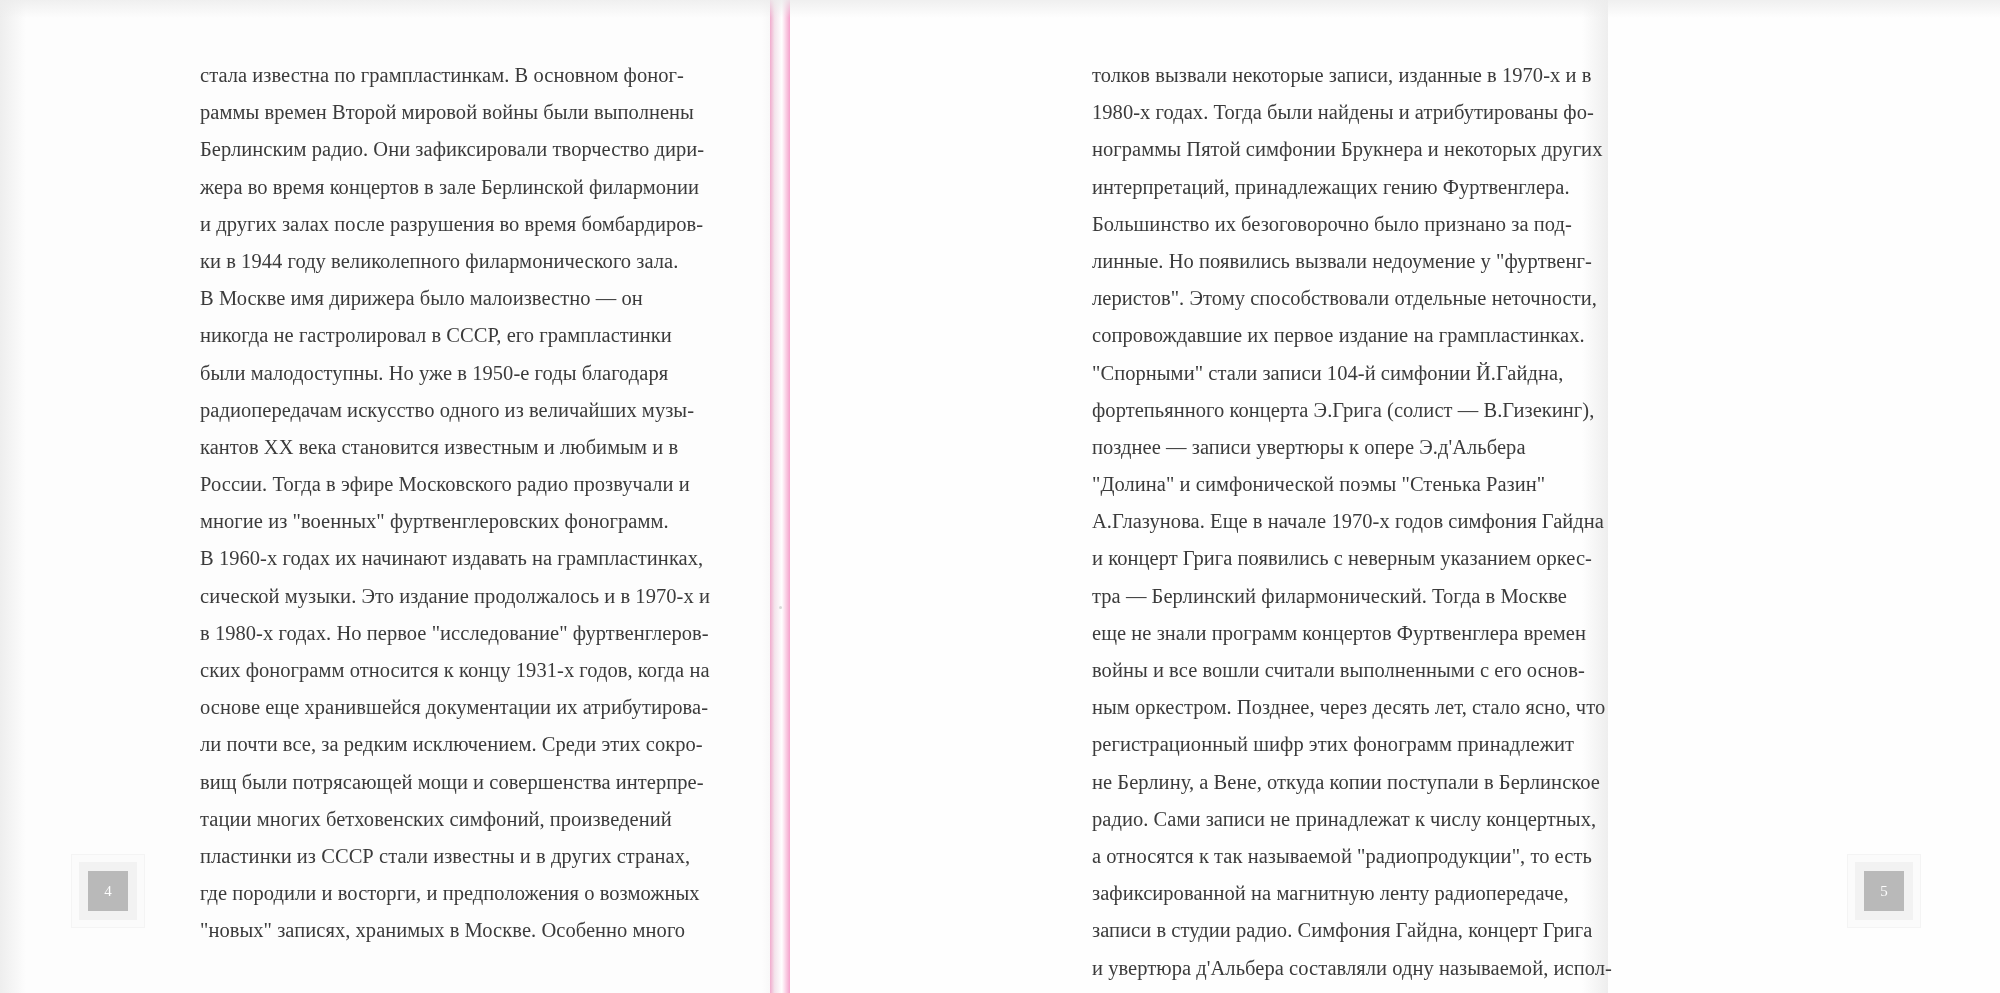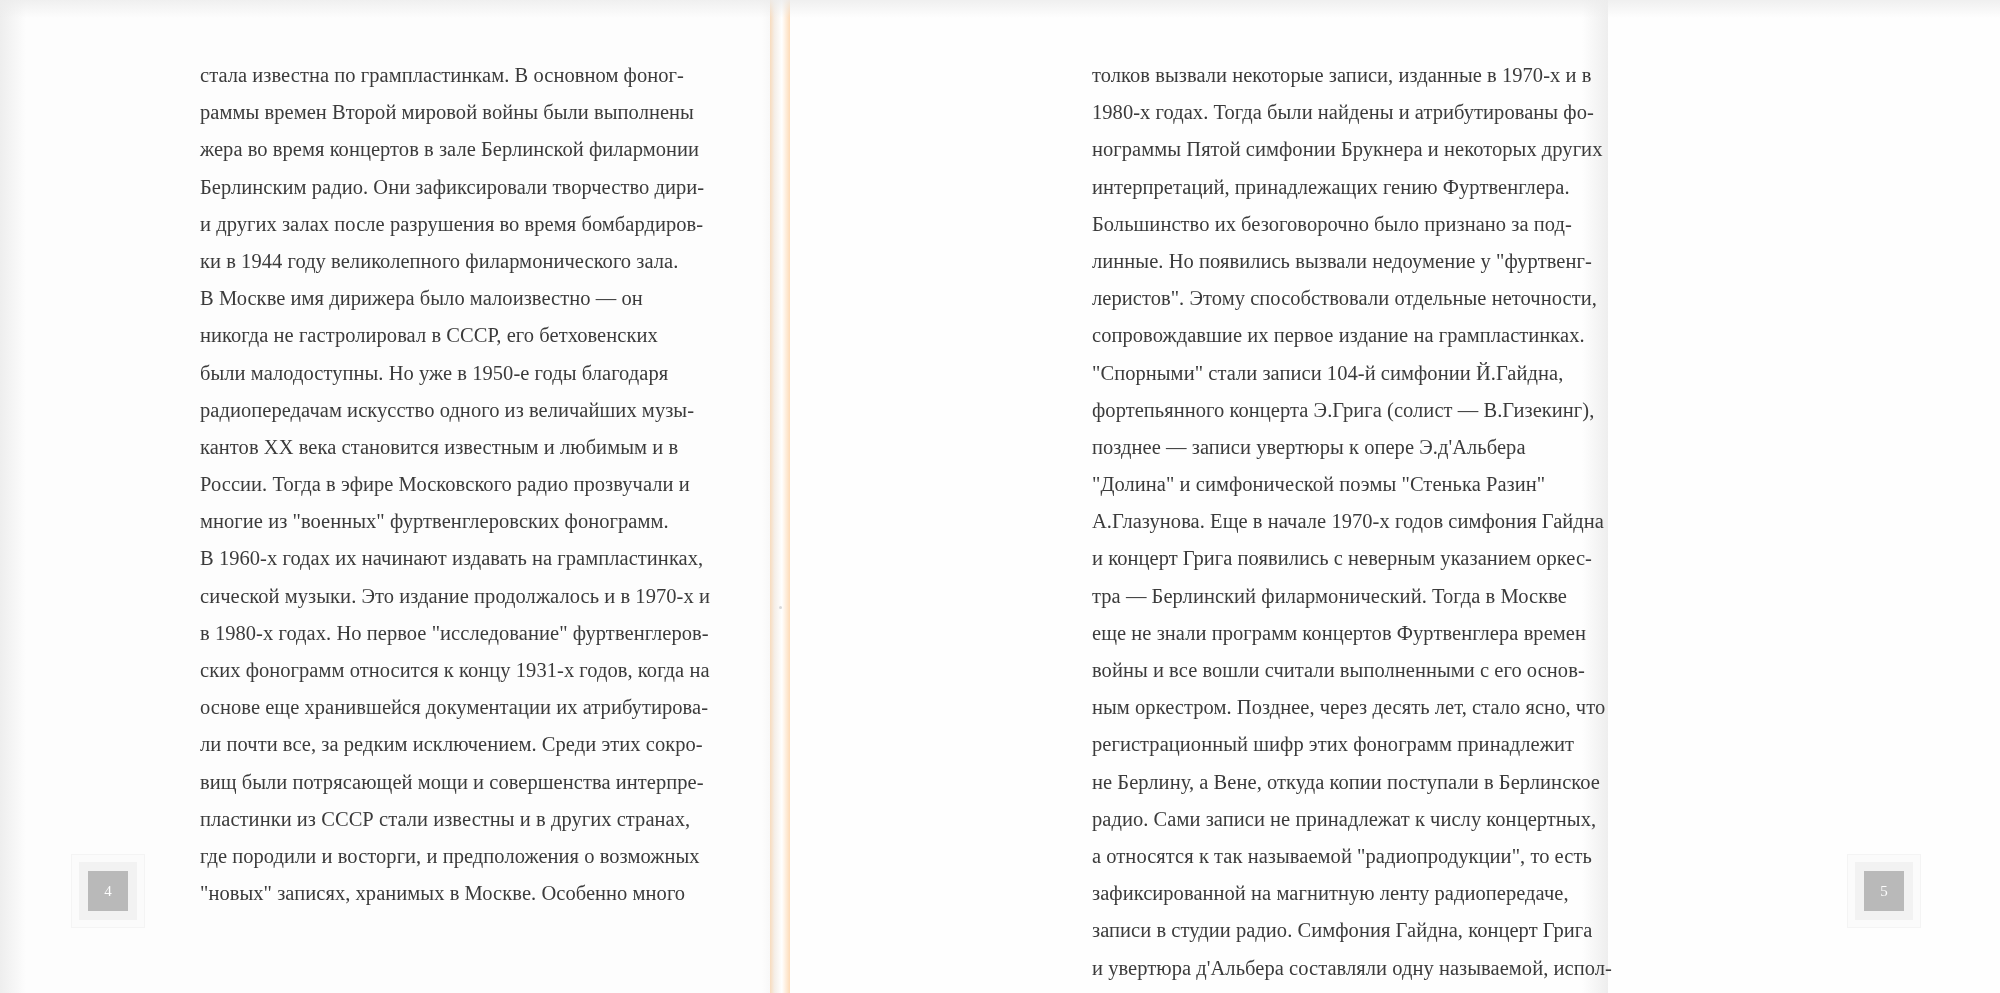--- a/index.html
+++ b/index.html
@@ -11,21 +11,21 @@
     width: 2000px;
     height: 993px;
     overflow: hidden;
     font-family: "Liberation Serif", "DejaVu Serif", serif;
   }
 
   #scan {
     position: relative;
     width: 1608px;
     height: 993px;
-    background: #fdba74;
+    background: #ec4899;
   }
 
   
   .paper-left, .paper-right {
     position: absolute;
     top: 0;
     height: 993px;
     background: #fdfdfd;
   }
   .paper-left  { left: 0;    width: 770px; }
@@ -133,38 +133,39 @@
   <div class="paper-right"></div>
   <div class="gutter"></div>
   <div class="edge-shade-left"></div>
   <div class="edge-shade-right"></div>
   <div class="edge-shade-top"></div>
   <div class="speck"></div>
 
   <div class="column" id="column-left">
     <span class="ln">стала известна по грампластинкам. В основном фоног-</span>
     <span class="ln">раммы времен Второй мировой войны были выполнены</span>
+    <span class="ln">Берлинским радио. Они зафиксировали творчество дири-</span>
     <span class="ln">жера во время концертов в зале Берлинской филармонии</span>
-    <span class="ln">Берлинским радио. Они зафиксировали творчество дири-</span>
     <span class="ln">и других залах после разрушения во время бомбардиров-</span>
     <span class="ln">ки в 1944 году великолепного филармонического зала.</span>
     <span class="ln">В Москве имя дирижера было малоизвестно — он</span>
-    <span class="ln">никогда не гастролировал в СССР, его бетховенских</span>
+    <span class="ln">никогда не гастролировал в СССР, его грампластинки</span>
     <span class="ln">были малодоступны. Но уже в 1950-е годы благодаря</span>
     <span class="ln">радиопередачам искусство одного из величайших музы-</span>
     <span class="ln">кантов XX века становится известным и любимым и в</span>
     <span class="ln">России. Тогда в эфире Московского радио прозвучали и</span>
     <span class="ln">многие из "военных" фуртвенглеровских фонограмм.</span>
     <span class="ln">В 1960-х годах их начинают издавать на грампластинках,</span>
     <span class="ln">сической музыки. Это издание продолжалось и в 1970-х и</span>
     <span class="ln">в 1980-х годах. Но первое "исследование" фуртвенглеров-</span>
     <span class="ln">ских фонограмм относится к концу 1931-х годов, когда на</span>
     <span class="ln">основе еще хранившейся документации их атрибутирова-</span>
     <span class="ln">ли почти все, за редким исключением. Среди этих сокро-</span>
     <span class="ln">вищ были потрясающей мощи и совершенства интерпре-</span>
+    <span class="ln">тации многих бетховенских симфоний, произведений</span>
     <span class="ln">пластинки из СССР стали известны и в других странах,</span>
     <span class="ln">где породили и восторги, и предположения о возможных</span>
     <span class="ln">"новых" записях, хранимых в Москве. Особенно много</span>
   </div>
 
   <div class="column" id="column-right">
     <span class="ln">толков вызвали некоторые записи, изданные в 1970-х и в</span>
     <span class="ln">1980-х годах. Тогда были найдены и атрибутированы фо-</span>
     <span class="ln">нограммы Пятой симфонии Брукнера и некоторых других</span>
     <span class="ln">интерпретаций, принадлежащих гению Фуртвенглера.</span>

